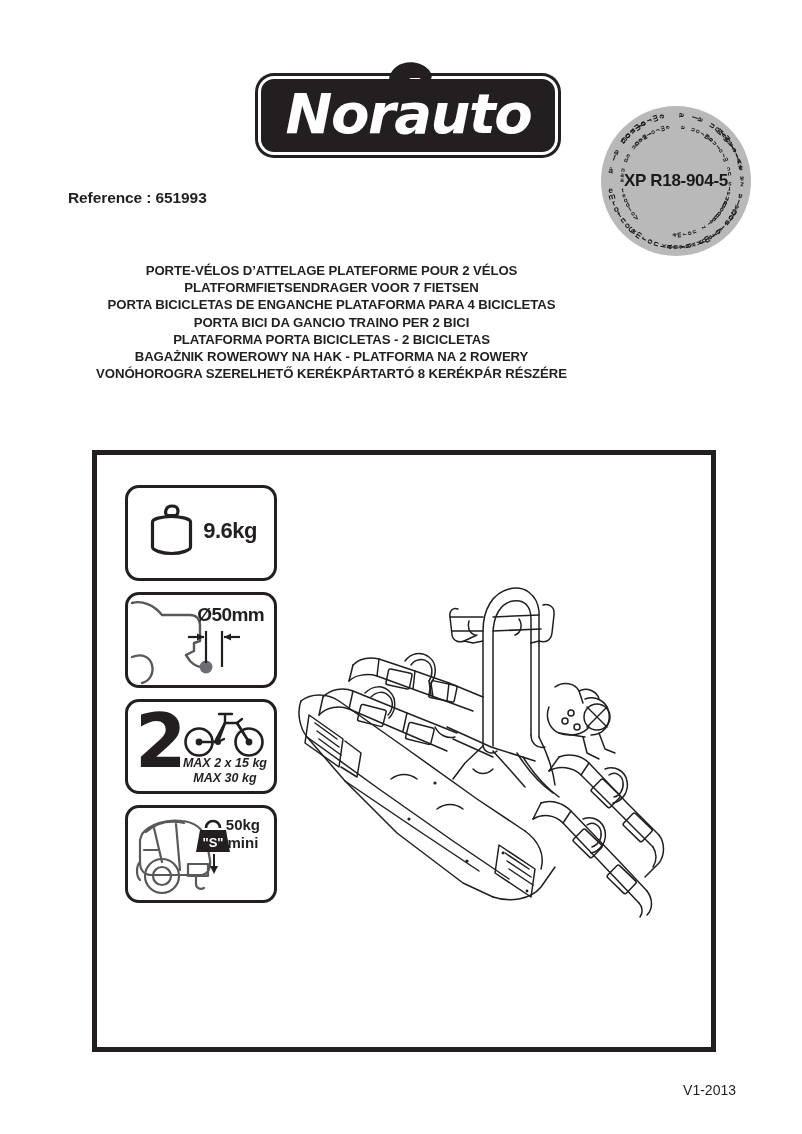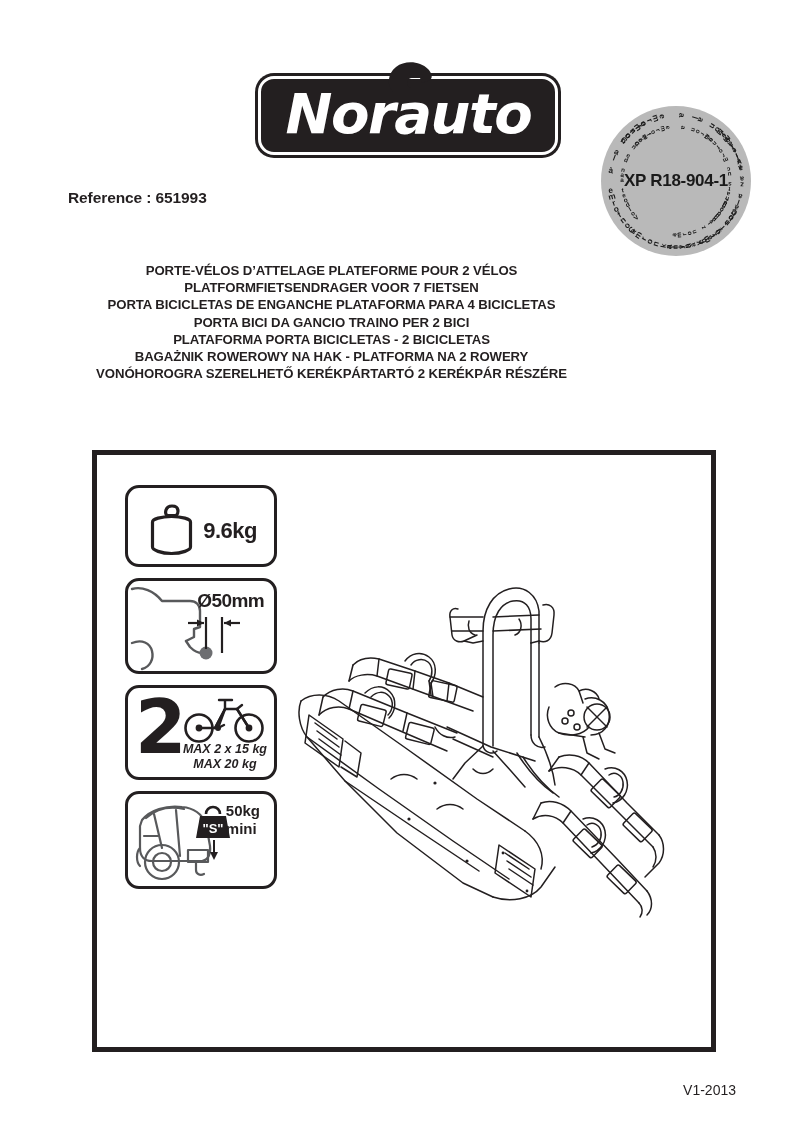--- a/index.html
+++ b/index.html
@@ -135,37 +135,37 @@
     width: 152px;
   }
   .spec-box {
     position: relative;
     border: 3.5px solid #231f20;
     border-radius: 14px;
     background: #ffffff;
     box-sizing: border-box;
     margin-bottom: 11px;
   }
-  .spec-box.b1 { height: 82px; text-align: right; }
+  .spec-box.b1 { height: 96px; text-align: right; }
   .spec-box.b2 { height: 96px; }
   .spec-box.b3 { height: 96px; }
   .spec-box.b4 { height: 95px; }
   .spec-box.b5 { height: 98px; }
 
   .spec-label {
     position: absolute;
     font-family: "Liberation Sans", sans-serif;
     font-weight: bold;
     color: #231f20;
     white-space: nowrap;
   }
   #weight-value   { right: 17px; top: 30px; font-size: 22px; letter-spacing: -0.5px; }
   #diameter-value { right: 10px; top: 9px;  font-size: 19px; letter-spacing: -0.6px; }
   #clearance-value{ right: 13px; top: 9px;  font-size: 19px; letter-spacing: -0.6px; }
-  #nose-value     { right: 14px; top: 8px;  font-size: 15px; line-height: 18px; text-align: left; }
+  #nose-value     { right: 14px; top: 8px;  font-size: 15px; line-height: 18px; text-align: center; }
 
   #bike-count {
     position: absolute;
     left: 7px;
     top: -4px;
     font-family: "DejaVu Sans", sans-serif;
     font-weight: bold;
     font-size: 74px;
     line-height: 86px;
     color: #231f20;
@@ -353,35 +353,35 @@
       <span class="ring-char" style="font-size: 6.2px; transform: rotate(99.1527deg) translate(0px, -54px) rotate(90deg) translate(-50%, -50%);">t</span>
       <span class="ring-char" style="font-size: 6.2px; transform: rotate(104.415deg) translate(0px, -54px) rotate(90deg) translate(-50%, -50%);">a</span>
       <span class="ring-char" style="font-size: 6.2px; transform: rotate(109.678deg) translate(0px, -54px) rotate(90deg) translate(-50%, -50%);">n</span>
       <span class="ring-char" style="font-size: 6.2px; transform: rotate(114.941deg) translate(0px, -54px) rotate(90deg) translate(-50%, -50%);">d</span>
       <span class="ring-char" style="font-size: 6.2px; transform: rotate(120.204deg) translate(0px, -54px) rotate(90deg) translate(-50%, -50%);">a</span>
       <span class="ring-char" style="font-size: 6.2px; transform: rotate(125.466deg) translate(0px, -54px) rotate(90deg) translate(-50%, -50%);">r</span>
       <span class="ring-char" style="font-size: 6.2px; transform: rotate(130.729deg) translate(0px, -54px) rotate(90deg) translate(-50%, -50%);">d</span>
       <span class="ring-char" style="font-size: 6.2px; transform: rotate(135.992deg) translate(0px, -54px) rotate(90deg) translate(-50%, -50%);">u</span>
       <span class="ring-char" style="font-size: 6.2px; transform: rotate(141.254deg) translate(0px, -54px) rotate(90deg) translate(-50%, -50%);">l</span>
     </div>
-  <div id="cert-code">XP R18-904-1</div>
+  <div id="cert-code">XP R18-904-5</div>
 </div>
 
 <div id="commercial-block">
   <div>Reference : 651993</div>
 </div>
 
 <div id="title-block">
     <div class="tline">PORTE-VÉLOS D’ATTELAGE PLATEFORME POUR 2 VÉLOS</div>
     <div class="tline">PLATFORMFIETSENDRAGER VOOR 7 FIETSEN</div>
     <div class="tline">PORTA BICICLETAS DE ENGANCHE PLATAFORMA PARA 4 BICICLETAS</div>
     <div class="tline">PORTA BICI DA GANCIO TRAINO PER 2 BICI</div>
     <div class="tline">PLATAFORMA PORTA BICICLETAS - 2 BICICLETAS</div>
     <div class="tline">BAGAŻNIK ROWEROWY NA HAK - PLATFORMA NA 2 ROWERY</div>
-    <div class="tline">VONÓHOROGRA SZERELHETŐ KERÉKPÁRTARTÓ 2 KERÉKPÁR RÉSZÉRE</div>
+    <div class="tline">VONÓHOROGRA SZERELHETŐ KERÉKPÁRTARTÓ 8 KERÉKPÁR RÉSZÉRE</div>
   </div>
 
 <div id="content-frame">
 
   <div id="spec-column">
 
     <div class="spec-box b1">
       <svg class="icon-svg" style="left:14px; top:12px;" width="60" height="62" viewBox="0 0 60 62">
         <path d="M27 16 C24 16 23 13 24 10 C25 7 28 6 30 6 C33 6 36 7 36 11 C36 14 34 16 32 16" fill="none" stroke="#231f20" stroke-width="3.2" stroke-linecap="round"></path>
         <rect x="25" y="14" width="9" height="8" fill="#231f20"></rect>
@@ -428,21 +428,21 @@
           <path d="M57 14 L62 10"></path>
           <path d="M38 33 L44 30"></path>
           <path d="M45 6 L45 14"></path>
           <path d="M39 5 L52 5"></path>
           <path d="M57 14 L69 33"></path>
         </g>
         <circle cx="38" cy="33" r="3" fill="#231f20"></circle>
       </svg>
       <div id="bike-limits">
         <div>MAX 2 x 15 kg</div>
-        <div>MAX 20 kg</div>
+        <div>MAX 30 kg</div>
       </div>
     </div>
 
     <div class="spec-box b5">
       <svg class="icon-svg" style="left:4px; top:6px;" width="112" height="84" viewBox="0 0 112 84">
         <g fill="none" stroke="#58595b" stroke-width="2.2" stroke-linejoin="round" stroke-linecap="round">
           <path d="M10 20 C18 10 34 5 50 7 C62 8 70 14 74 24 L78 46 C79 54 76 60 70 61 L20 61 C12 61 8 56 8 48 L8 26 Z"></path>
           <path d="M14 18 C24 9 38 6 52 9"></path>
           <path d="M22 14 L30 48"></path>
           <path d="M44 10 L48 56"></path>

